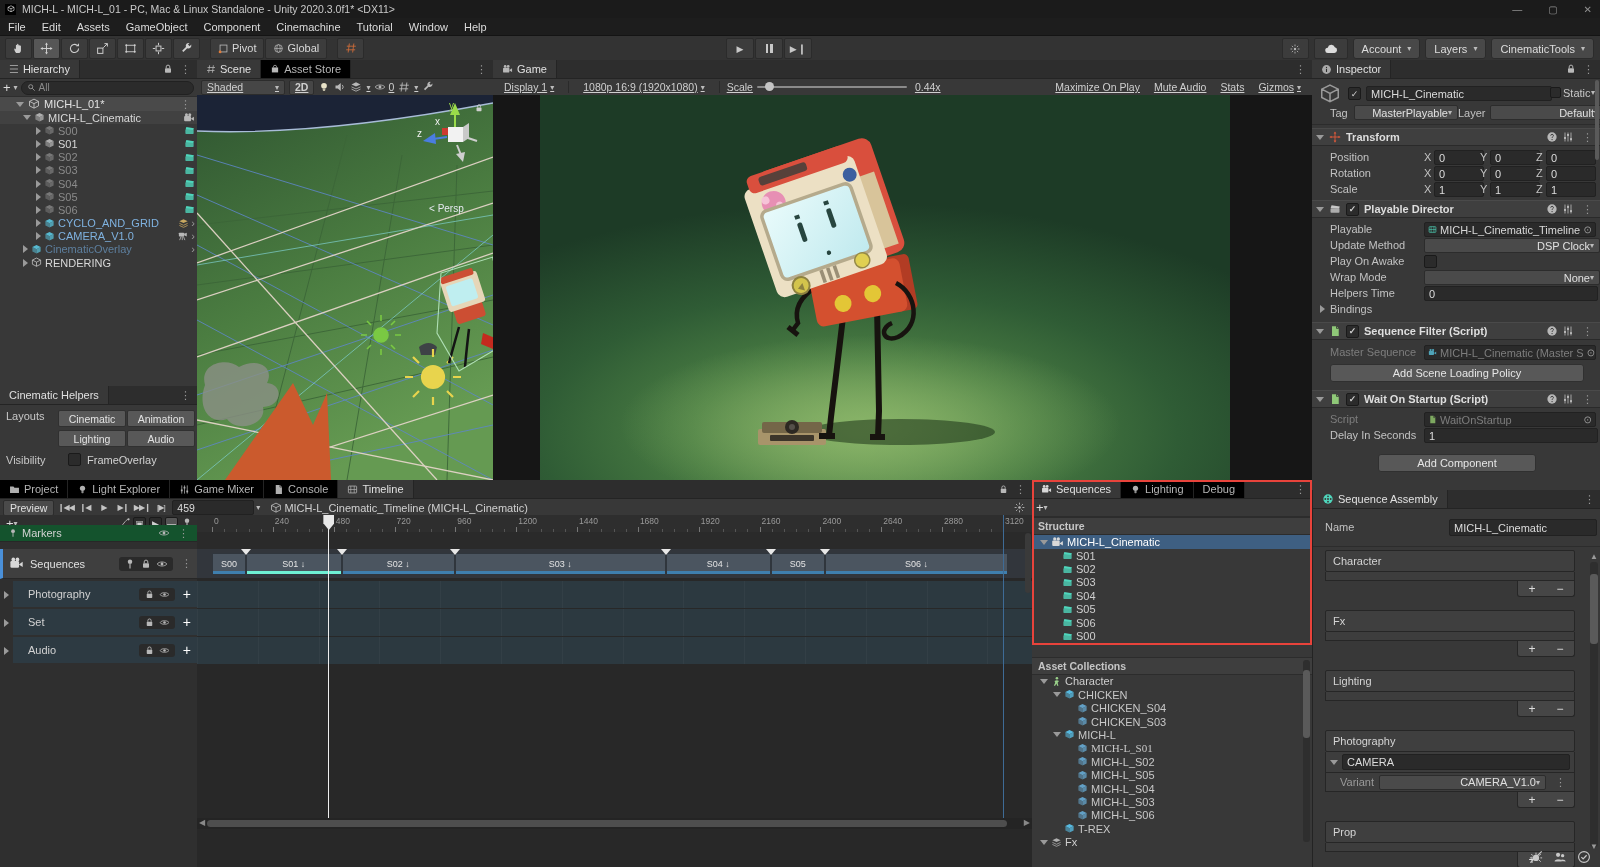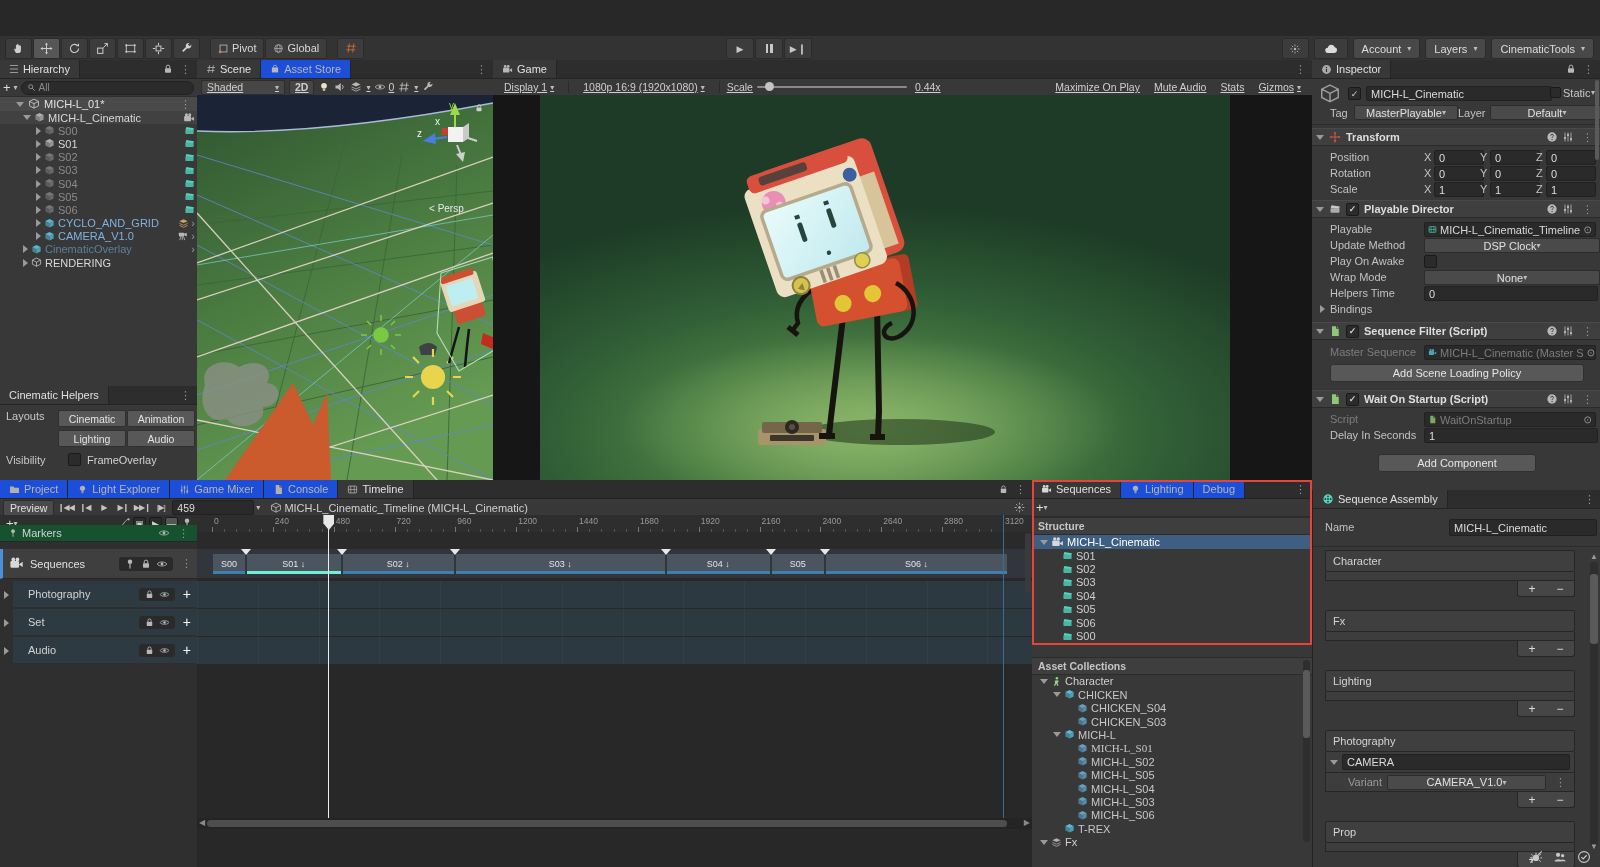--- a/index.html
+++ b/index.html
@@ -26,21 +26,21 @@
   #transport{position:absolute;left:726px;top:2px;display:flex;gap:1px;}
   .tr-btn{width:26px;height:19px;background:#3c3c3c;border:1px solid #2b2b2b;border-radius:2px;display:flex;align-items:center;justify-content:center;color:#c8c8c8;font-size:9px;}
   .pausebar{display:inline-block;width:2.5px;height:9px;background:#c8c8c8;margin:0 1px;}
   #toolbar-right{position:absolute;right:6px;top:2px;display:flex;gap:5px;}
   .drop{height:19px;background:#484848;border:1px solid #2b2b2b;border-radius:3px;display:flex;align-items:center;gap:6px;padding:0 8px;color:#ddd;}
   .caret{font-size:8px;color:#bbb;}
 
   
   .panel{position:absolute;background:#383838;border-right:1px solid #232323;border-bottom:1px solid #232323;}
   .tabbar{height:18px;background:#2d2d2d;display:flex;align-items:stretch;position:relative;border-bottom:1px solid #242424;}
-  .tab{display:flex;align-items:center;gap:4px;padding:0 9px;color:#b5b5b5;background:#1d4ed8;border-right:1px solid #242424;font-size:11px;}
+  .tab{display:flex;align-items:center;gap:4px;padding:0 9px;color:#b5b5b5;background:#000000;border-right:1px solid #242424;font-size:11px;}
   .tab.active{background:#383838;color:#e0e0e0;}
   .tab-right{position:absolute;right:2px;top:0;height:18px;display:flex;align-items:center;gap:2px;}
   .fold{width:0;height:0;display:inline-block;flex:none;}
   .fold.down{border-left:4px solid transparent;border-right:4px solid transparent;border-top:5px solid #9a9a9a;}
   .fold.right{border-top:4px solid transparent;border-bottom:4px solid transparent;border-left:5px solid #9a9a9a;}
   .fold.none{width:8px;}
 
   
   #hierarchy{left:0;top:60px;width:197px;height:326px;}
   #h-toolbar{height:15px;display:flex;align-items:center;padding:1px 3px;gap:3px;border-bottom:1px solid #2e2e2e;}
@@ -106,21 +106,21 @@
   #redbox{position:absolute;left:0px;top:0px;width:276px;height:161px;border:2px solid #e8433b;pointer-events:none;z-index:5;}
   #sp-vscroll{position:absolute;right:2px;top:180px;width:7px;height:182px;background:#2e2e2e;border-radius:3px;}
   #sp-vthumb{position:absolute;left:0;top:10px;width:7px;height:68px;background:#5a5a5a;border-radius:3px;}
 
   
   #inspector{left:1312px;top:60px;width:288px;height:430px;}
   .insp-row{position:absolute;left:0;width:288px;height:15px;display:flex;align-items:center;font-size:11px;}
   .insp-lbl{margin-left:18px;color:#c2c2c2;white-space:nowrap;}
   .insp-lbl.dim{color:#7d7d7d;}
   .fld{height:13px;background:#2a2a2a;border:1px solid #212121;border-radius:2px;display:flex;align-items:center;padding:0 4px;color:#dcdcdc;overflow:hidden;white-space:nowrap;}
-  .dropfld{height:13px;background:#4a4a4a;border:1px solid #2c2c2c;border-radius:2px;display:flex;align-items:center;justify-content:center;padding:0 5px;color:#e0e0e0;}
+  .dropfld{height:13px;background:#4a4a4a;border:1px solid #2c2c2c;border-radius:2px;display:flex;align-items:center;justify-content:flex-end;padding:0 5px;color:#e0e0e0;}
   .objfld{height:13px;background:#2a2a2a;border:1px solid #212121;border-radius:2px;display:flex;align-items:center;gap:3px;padding:0 3px;color:#d8d8d8;overflow:hidden;white-space:nowrap;}
   .objfld.dim{color:#7d7d7d;}
   .picker{margin-left:auto;color:#9a9a9a;font-size:10px;flex:none;}
   .comp-hdr{position:absolute;left:0;width:288px;height:18px;background:#3f3f3f;border-top:1px solid #4a4a4a;border-bottom:1px solid #2a2a2a;display:flex;align-items:center;gap:5px;padding-left:4px;font-weight:bold;color:#dedede;box-sizing:border-box;}
   .comp-hdr .hdr-right{position:absolute;right:3px;display:flex;align-items:center;gap:4px;font-weight:normal;}
   .checksm{width:11px;height:11px;background:#2b2b2b;border:1px solid #1a1a1a;border-radius:2px;display:flex;align-items:center;justify-content:center;color:#cfcfcf;font-size:9px;flex:none;}
   .ubtn{background:#585858;border:1px solid #303030;border-radius:3px;height:16px;display:flex;align-items:center;justify-content:center;color:#e6e6e6;font-size:11px;}
 
   
   #assembly{left:1312px;top:490px;width:288px;height:377px;background:#383838;border-left:1px solid #232323;}
@@ -301,21 +301,45 @@
       </symbol>
 <symbol id="s-pivot" viewBox="0 0 16 16">
         <rect x="3" y="3" width="10" height="10" fill="none" stroke="currentColor" stroke-width="1.2"></rect>
         <circle cx="3" cy="13" r="2" fill="#e07b39"></circle>
       </symbol>
 </defs>
 </svg>
 
 <div id="app">
 
-
+  <div id="titlebar" class="abs flex">
+    <span class="appicon">
+        <svg class="ic" style="width:8px;height:8px;color:#fff">
+          <use href="#s-cube-o"></use>
+        </svg>
+      </span>
+    <span>MICH-L - MICH-L_01 - PC, Mac &amp; Linux Standalone - Unity 2020.3.0f1* &lt;DX11&gt;</span>
+    <span id="winbtns">
+      <span>—</span>
+      <span>▢</span>
+      <span>✕</span>
+    </span>
+  </div>
+
+  <div id="menubar" class="abs flex">
+      <span class="menu-item">File</span>
+      <span class="menu-item">Edit</span>
+      <span class="menu-item">Assets</span>
+      <span class="menu-item">GameObject</span>
+      <span class="menu-item">Component</span>
+      <span class="menu-item">Cinemachine</span>
+      <span class="menu-item">Tutorial</span>
+      <span class="menu-item">Window</span>
+      <span class="menu-item">Help</span>
+    </div>
 
   <div id="toolbar" class="abs flex">
     <div class="toolgrp" id="tools-left">
         <div class="toolbtn">
           <svg class="ic" style="width: 13px; height: 13px; color: rgb(207, 207, 207);">
             <use href="#s-hand"></use>
           </svg>
         </div>
         <div class="toolbtn sel">
           <svg class="ic" style="width: 13px; height: 13px; color: rgb(207, 207, 207);">
@@ -1608,21 +1632,21 @@
         </div>
         <div class="asm-section">
           <div class="asm-hdr">
             <span>Photography</span>
           </div>
           <div style="display: flex; align-items: center; height: 20px; border-right: 1px solid rgb(38, 38, 38); border-bottom: 1px solid rgb(38, 38, 38); border-left: 1px solid rgb(38, 38, 38); border-image: initial; border-top: none; background: rgb(61, 61, 61); padding: 0px 4px; gap: 4px;">
             <span class="fold down"></span>
             <div class="fld" style="flex: 1 1 0%; height: 14px;">CAMERA</div>
           </div>
           <div style="display: flex; align-items: center; height: 18px; border-right: 1px solid rgb(38, 38, 38); border-bottom: 1px solid rgb(38, 38, 38); border-left: 1px solid rgb(38, 38, 38); border-image: initial; border-top: none; background: rgb(61, 61, 61); padding: 0px 4px; gap: 5px;">
-            <span style="margin-left: 18px; color: rgb(154, 154, 154);">Variant</span>
+            <span style="margin-left: 10px; color: rgb(154, 154, 154);">Variant</span>
             <div class="dropfld" style="flex: 1 1 0%;">
               <span>CAMERA_V1.0</span>
               <span class="caret">▾</span>
             </div>
             <span class="kebab">⋮</span>
           </div>
           <div class="asm-pm">
             <span>+</span>
             <span>−</span>
           </div>

